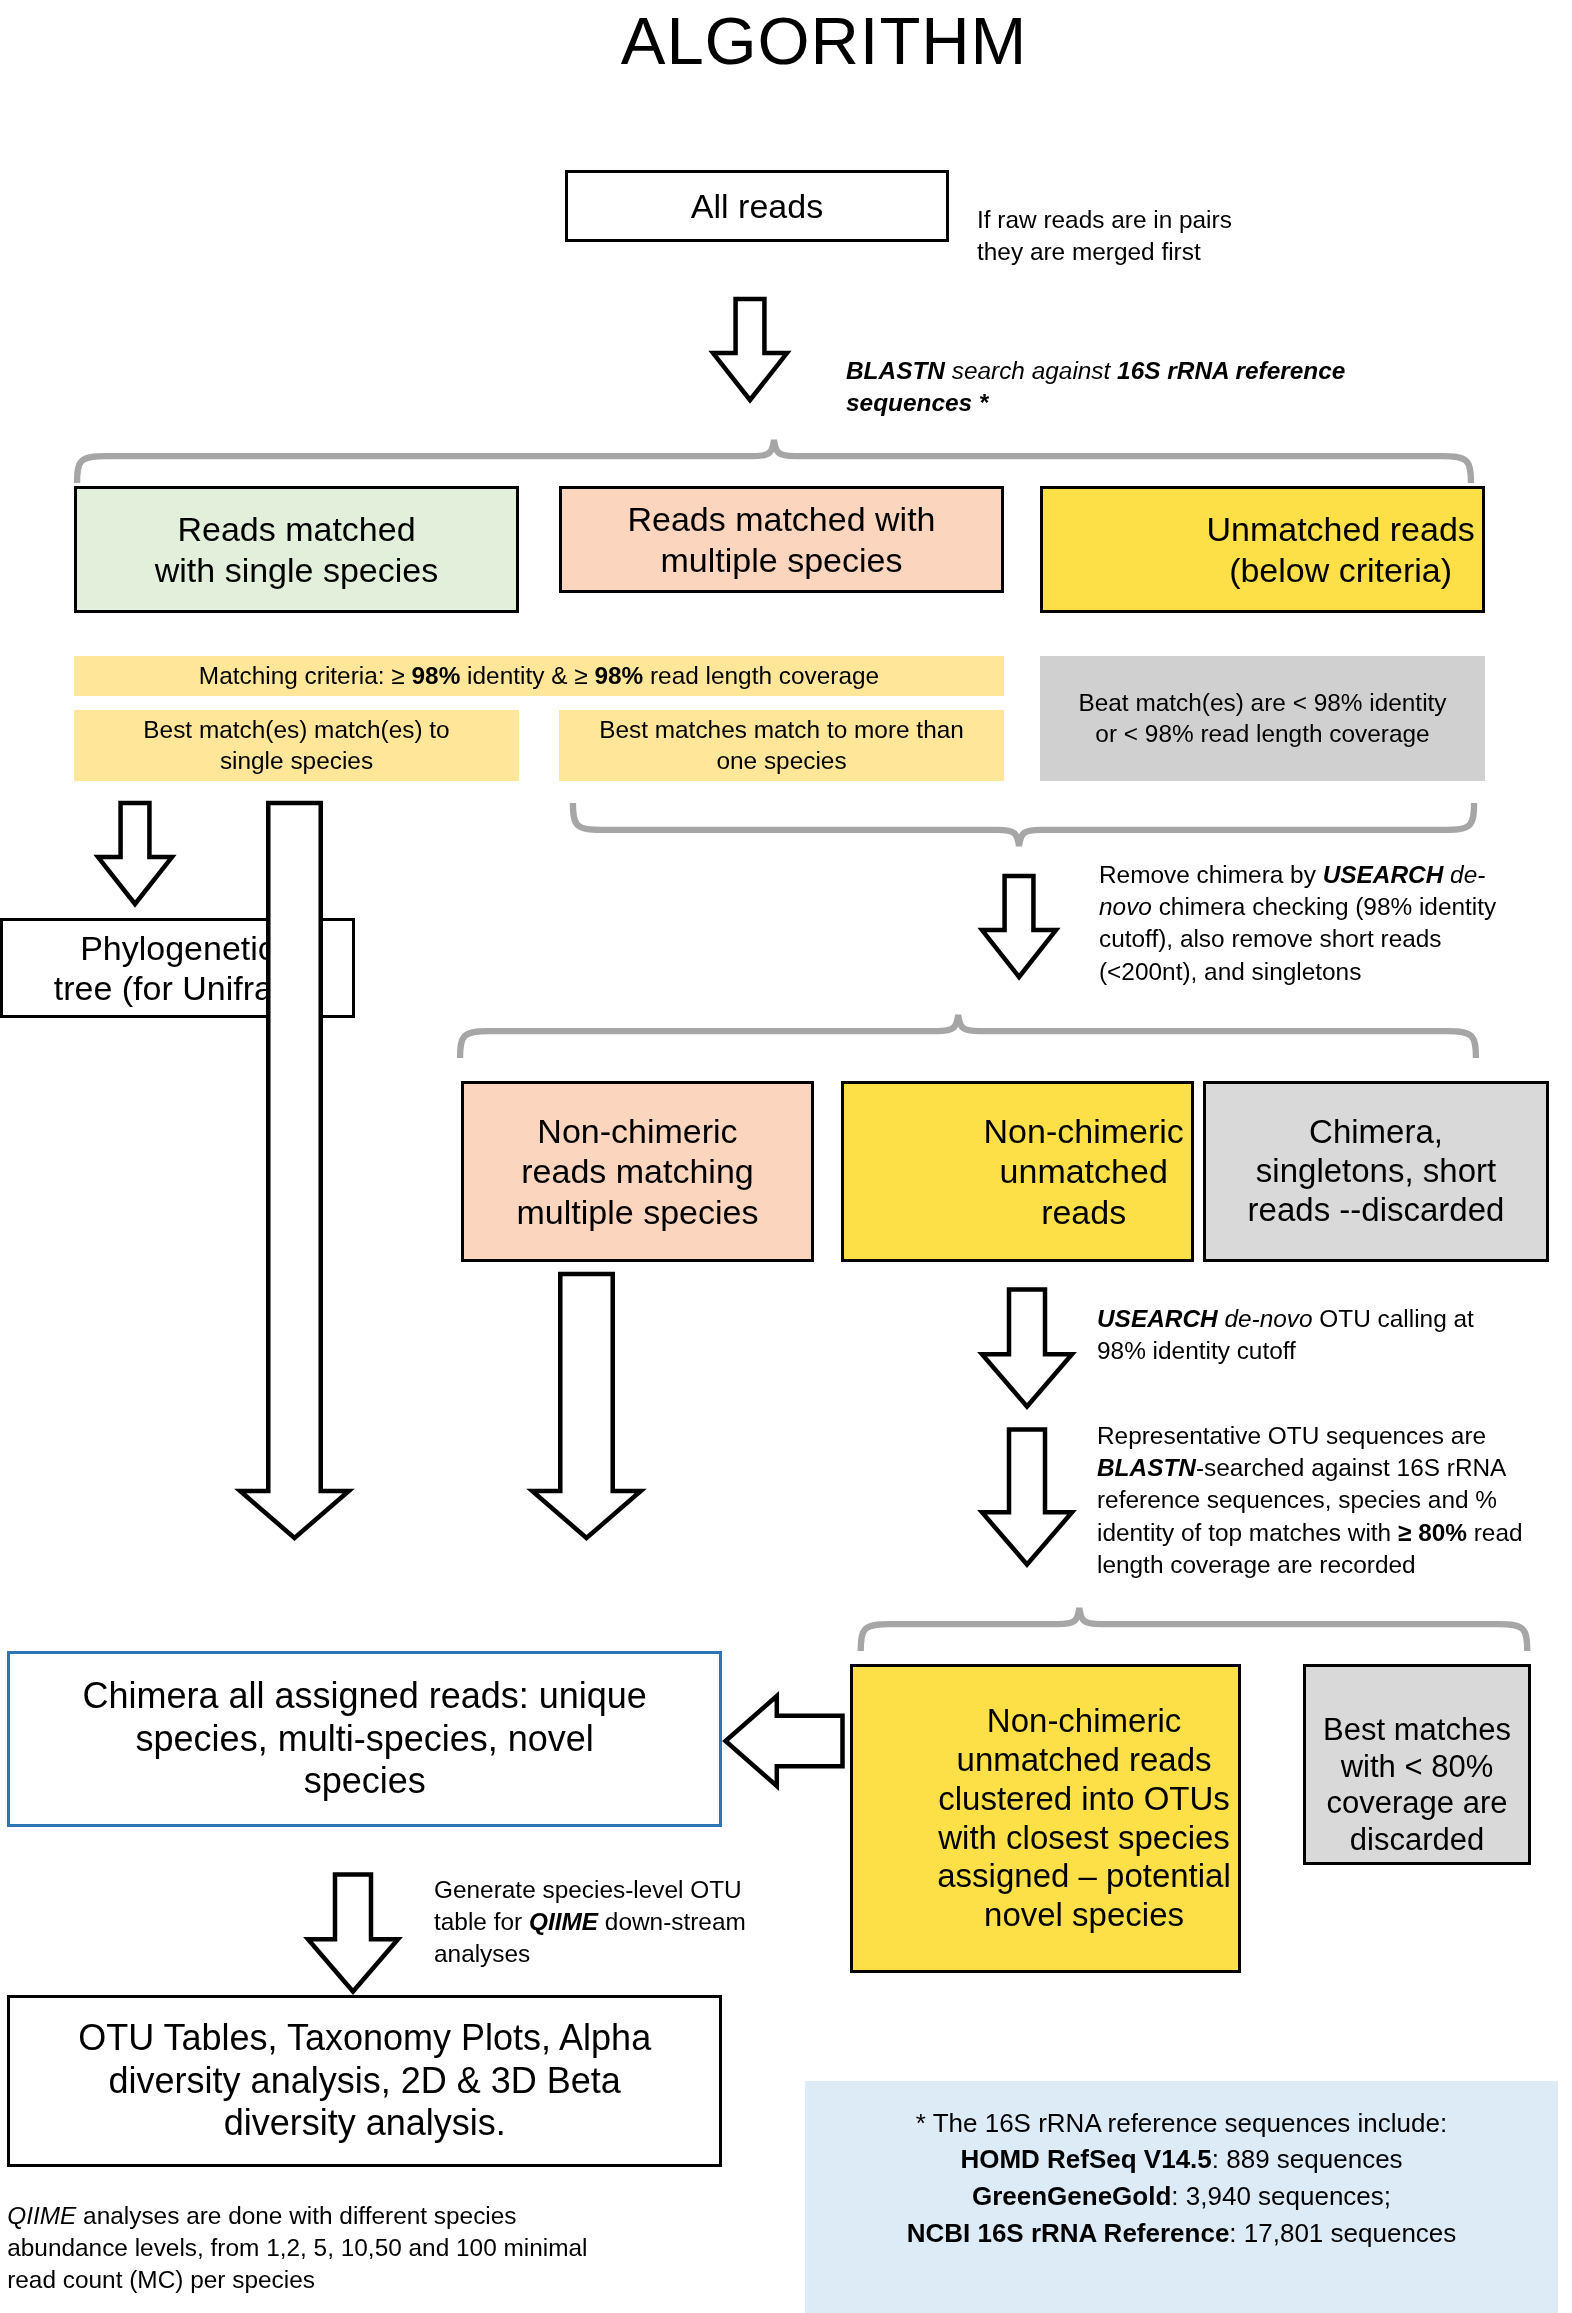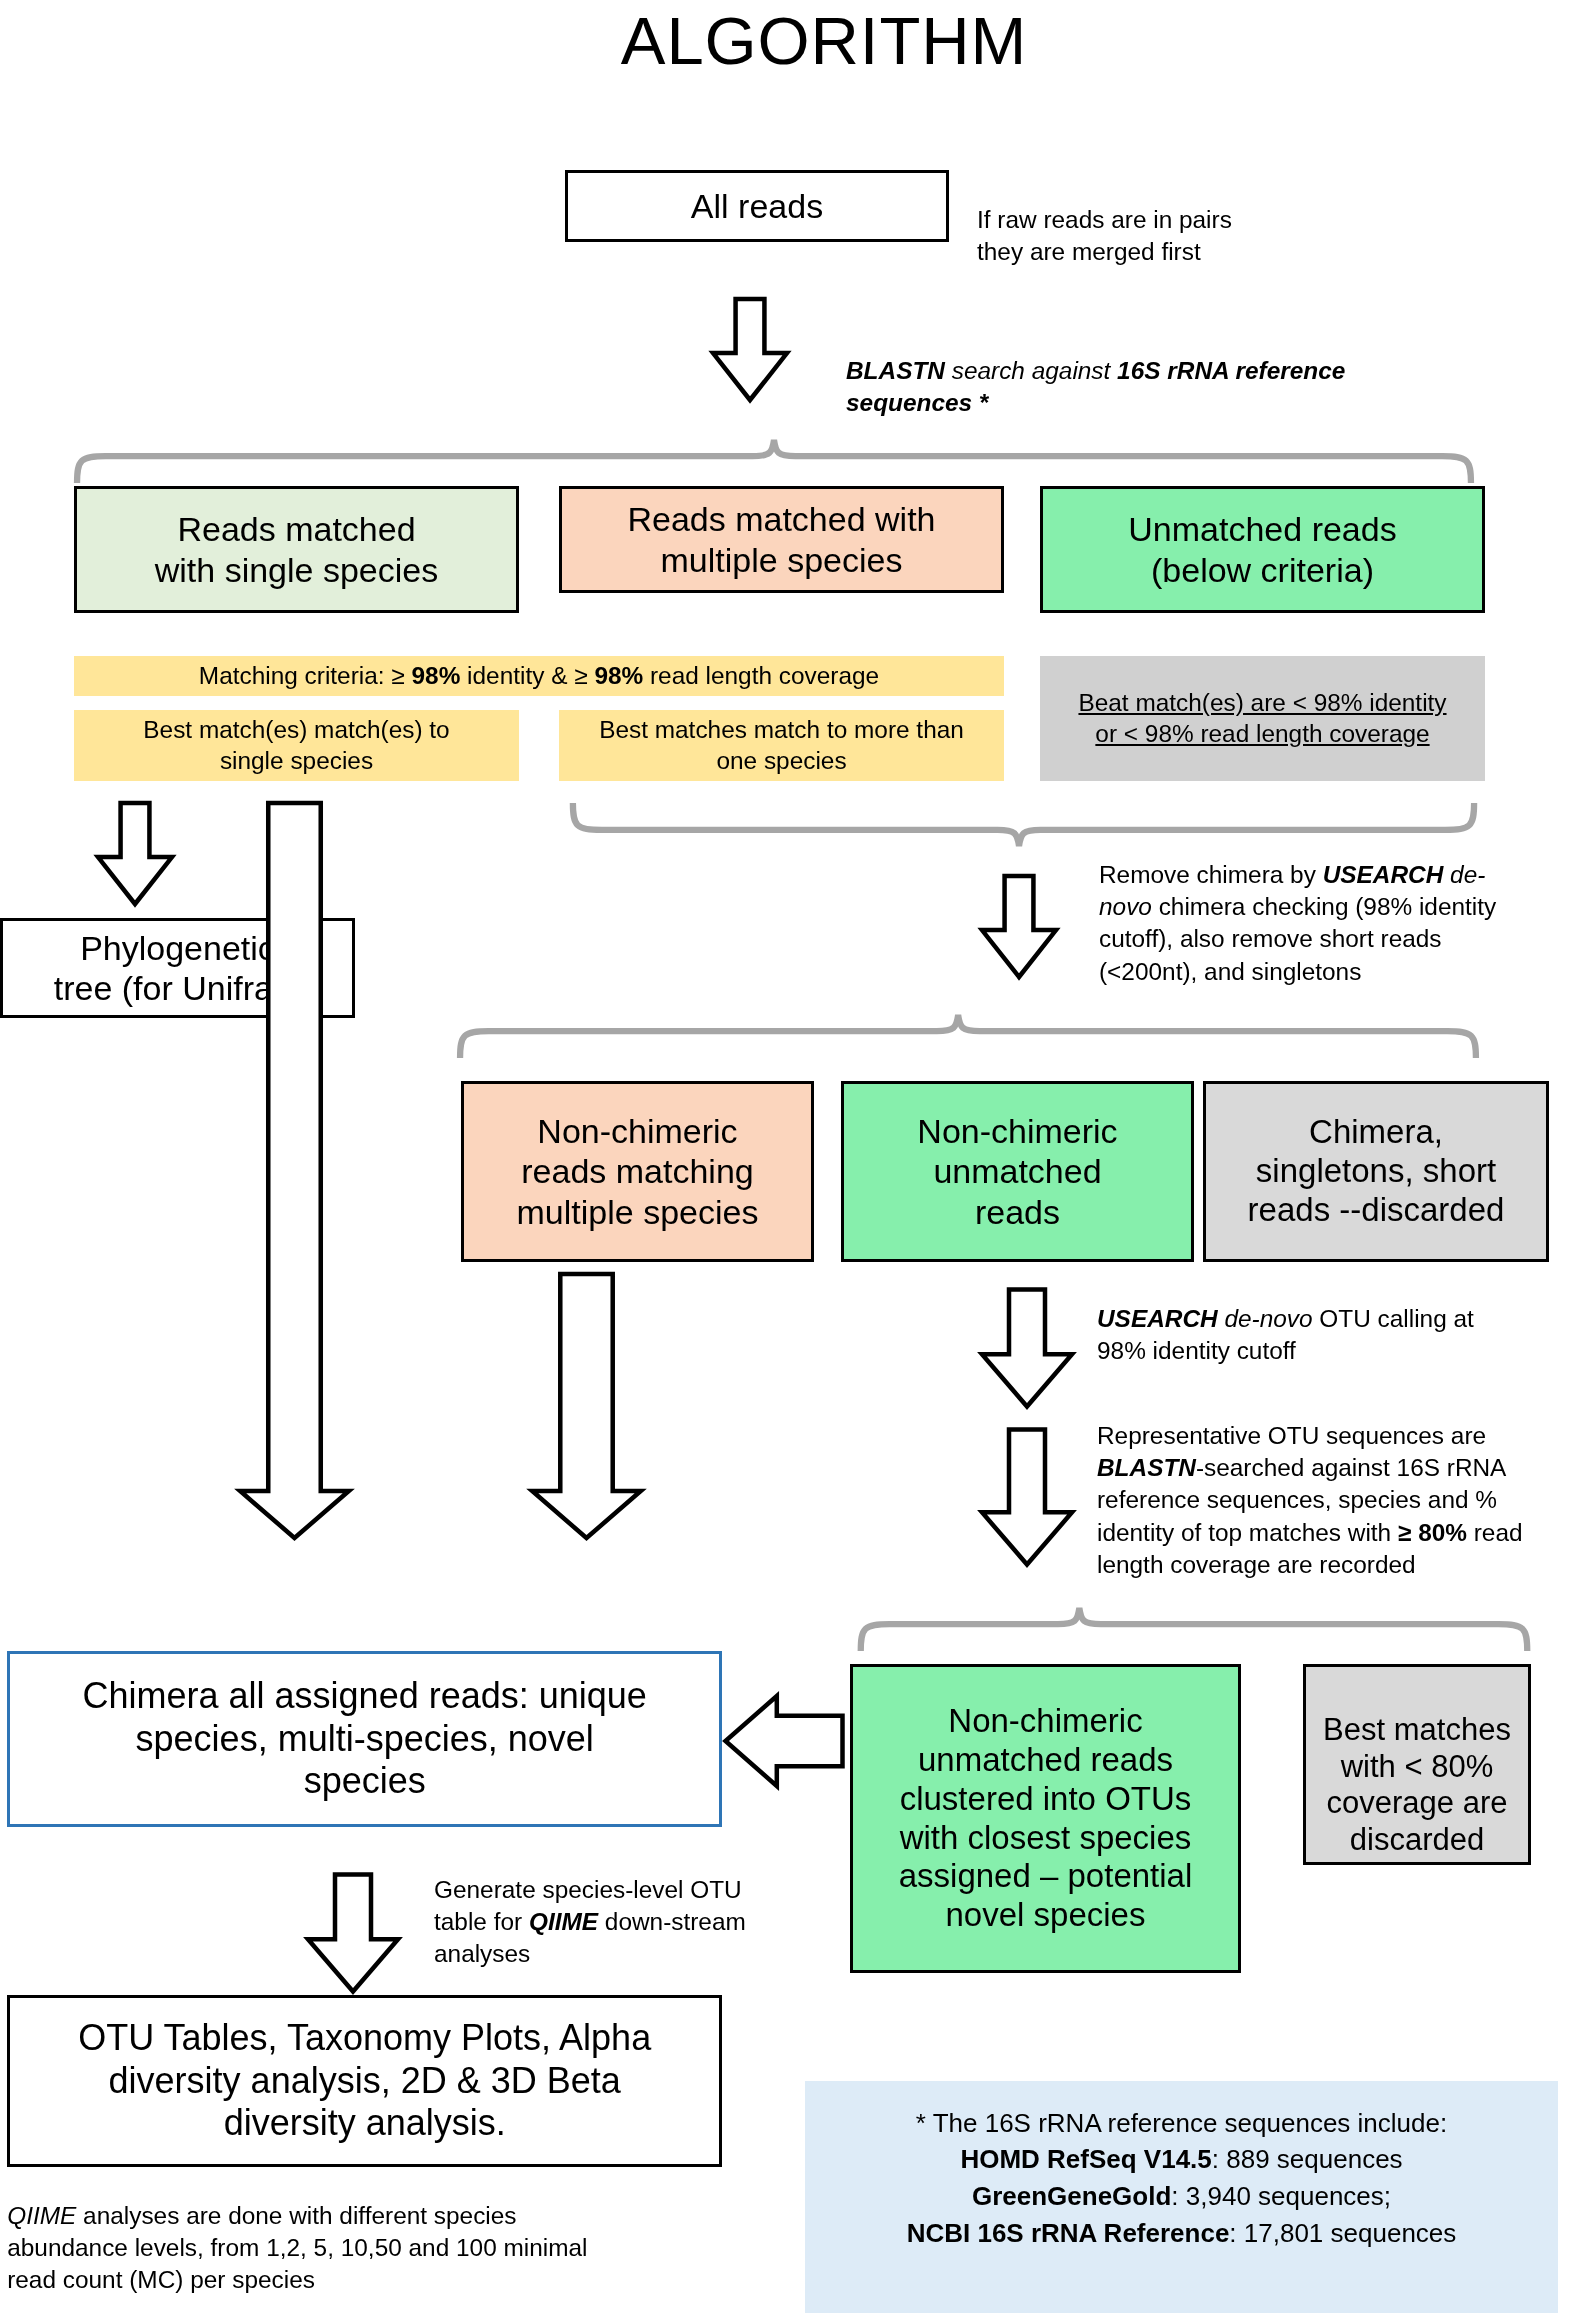--- a/index.html
+++ b/index.html
@@ -30,21 +30,21 @@
     border:3.6px solid #000;
     display:flex;
     align-items:center;
     justify-content:center;
     text-align:center;
     line-height:1.18;
     padding:3.6px 7.2px;
   }
   .box.green{background:#e2efda;}
   .box.orange{background:#fbd5bd;}
-  .box.blue{background:#86efac;}
+  .box.blue{background:#fde047;justify-content:flex-end;}
   .box.gray{background:#d9d9d9;}
   .box.white{background:#ffffff;}
   .box.blueborder{border:3.6px solid #2e75b6;background:#ffffff;}
 
   
   .band{
     display:flex;
     align-items:center;
     justify-content:center;
     text-align:center;
@@ -116,21 +116,21 @@
   <div class="abs band yellow" style="left:74px;top:710px;width:445px;height:71px;font-size:24.4px;white-space:pre-line;">
     <span>Best match(es) match(es) to
 single species</span>
   </div>
 
   <div class="abs band yellow" style="left:559px;top:710px;width:445px;height:71px;font-size:24.4px;white-space:pre-line;">
     <span>Best matches match to more than
 one species</span>
   </div>
 
-  <div class="abs band gray" style="left:1040px;top:656px;width:445px;height:125px;font-size:24.4px;white-space:pre-line;text-decoration:underline;">
+  <div class="abs band gray" style="left:1040px;top:656px;width:445px;height:125px;font-size:24.4px;white-space:pre-line;">
     <span>Beat match(es) are &lt; 98% identity
 or &lt; 98% read length coverage</span>
   </div>
 
   <svg class="abs arrow" style="left:98px;top:803px;" width="74" height="101" viewBox="0 0 82 112">
     <polygon points="25,0 57,0 57,60 82,60 41,112 0,60 25,60" fill="#ffffff" stroke="#000000" stroke-width="5"></polygon>
   </svg>
 
   <div class="abs box white" style="left:0px;top:918px;width:355px;height:100px;font-size:34px;white-space:pre-line;">
     <span>Phylogenetic

